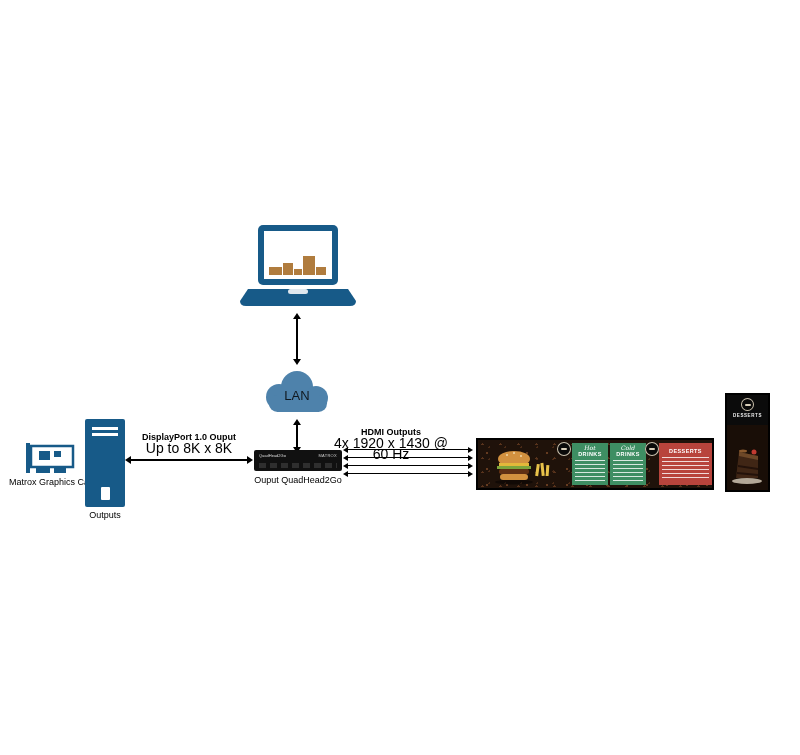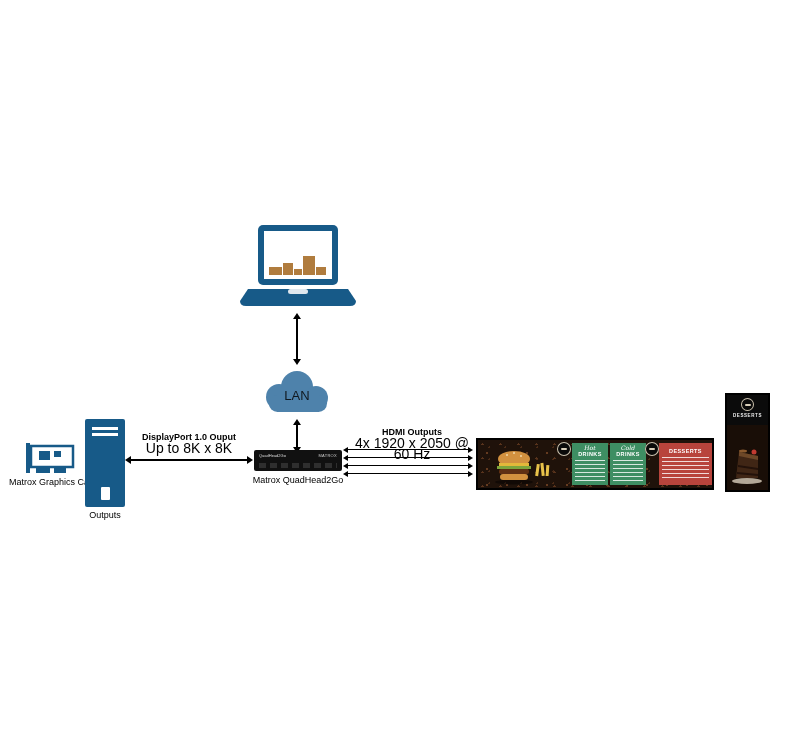--- a/index.html
+++ b/index.html
@@ -145,25 +145,25 @@
     <div class="link-title">DisplayPort 1.0 Ouput</div>
     <div class="link-sub">Up to 8K x 8K</div>
   </div>
   <div class="h-arrow" style="left:131px;top:459px;width:116px"></div>
 
   <div class="device">
     <span class="dev-text-l">QuadHead2Go</span>
     <span class="dev-text-r">MATROX</span>
     <div class="dev-ports"></div>
   </div>
-  <div class="lbl" style="left:243px;top:475px;width:110px">Matrox QuadHead2Go</div>
-
-  <div class="link-label" style="left:346px;top:427px;width:132px">
+  <div class="lbl" style="left:243px;top:475px;width:110px">Ouput QuadHead2Go</div>
+
+  <div class="link-label" style="left:325px;top:427px;width:132px">
     <div class="link-title">HDMI Outputs</div>
-    <div class="link-sub">4x 1920 x 2050 @ 60 Hz</div>
+    <div class="link-sub">4x 1920 x 1430 @ 60 Hz</div>
   </div>
   <div class="h-arrow thin" style="left:348px;top:449px;width:120px"></div>
   <div class="h-arrow thin" style="left:348px;top:457px;width:120px"></div>
   <div class="h-arrow thin" style="left:348px;top:465px;width:120px"></div>
   <div class="h-arrow thin" style="left:348px;top:473px;width:120px"></div>
 
   <div class="board">
     <div class="board-inner">
 
       <svg class="abs" style="left:2px;top:2px" width="76" height="44" viewBox="0 0 76 44">

